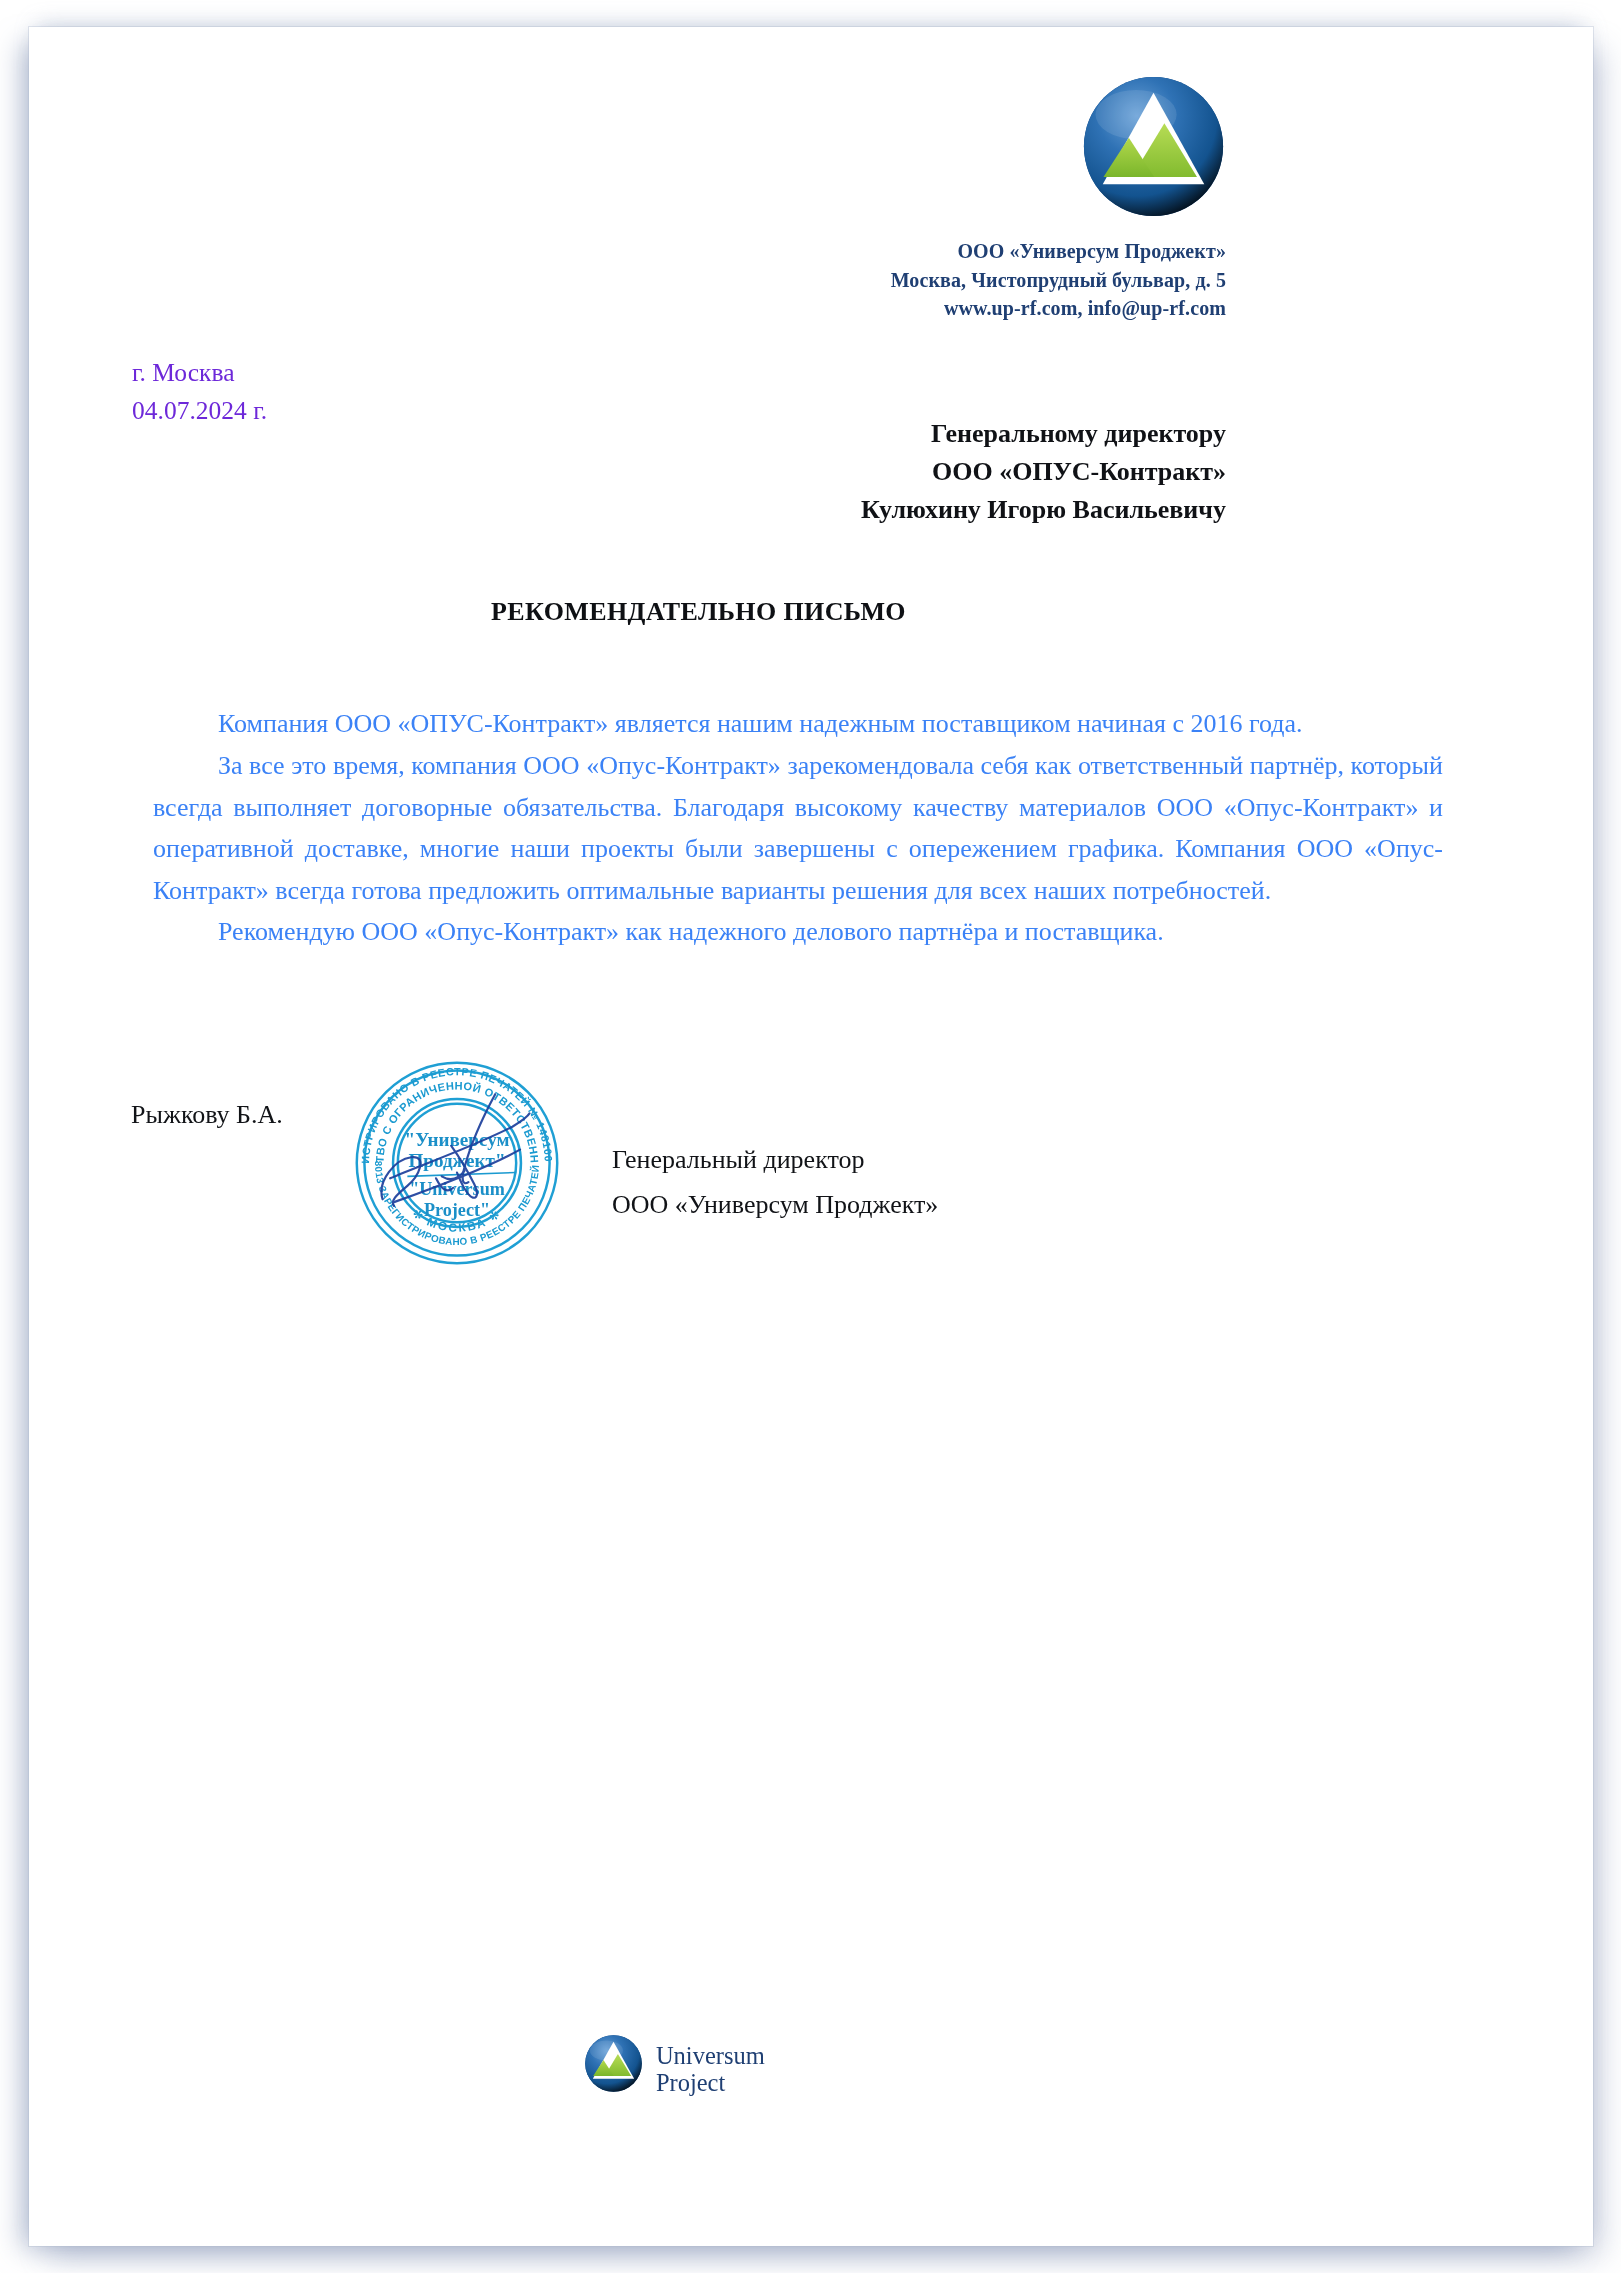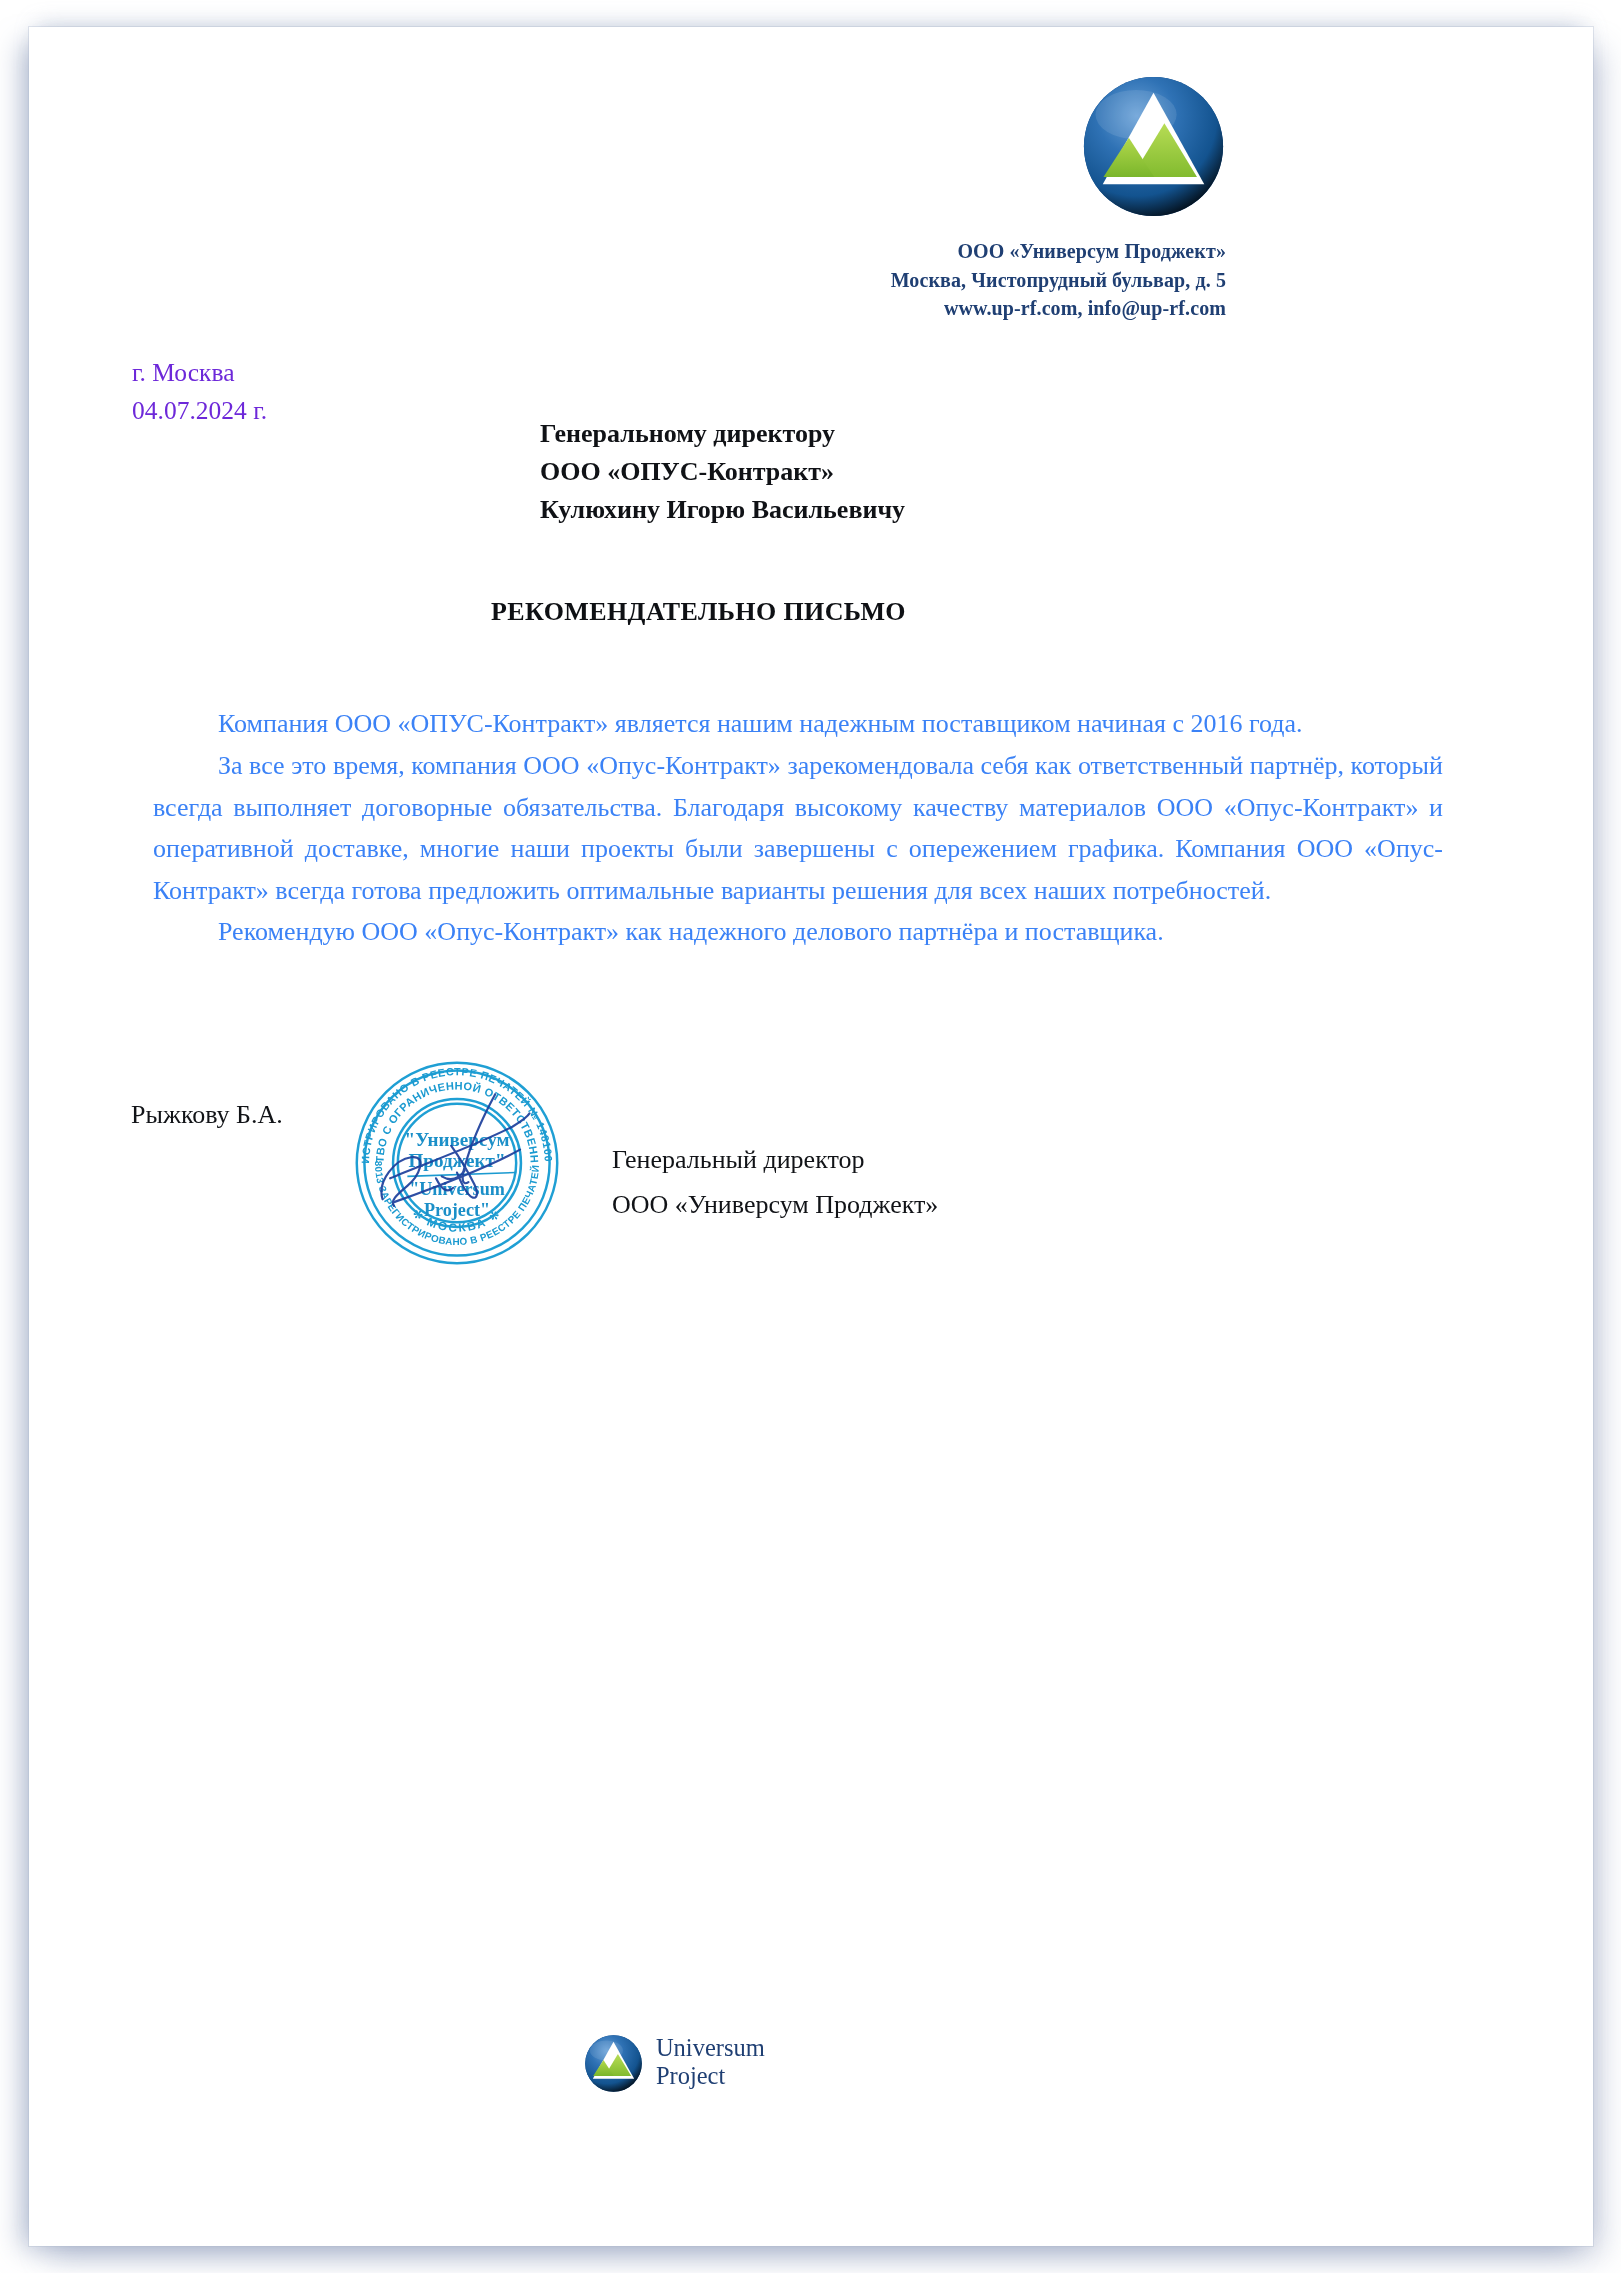--- a/index.html
+++ b/index.html
@@ -69,21 +69,21 @@
     line-height: 1.47;
     color: #6d28d9;
   }
 
   
   .addressee {
     position: absolute;
     right: 94px;
     top: 388px;
     width: 686px;
-    text-align: left;
+    text-align: right;
     font-weight: bold;
     font-size: 26px;
     line-height: 1.45;
     color: #101216;
   }
 
   
   .doc-title {
     position: absolute;
     left: 0;
@@ -142,21 +142,21 @@
   .stamp svg { display:block; width:210px; height:210px; }
 
   
   .footer-logo {
     position: absolute;
     left: 0;
     right: 0;
     bottom: 149px;
     display: flex;
     justify-content: center;
-    align-items: flex-start;
+    align-items: flex-end;
     gap: 12.7px;
   }
   .footer-wordmark {
     color: #1f3f73;
     font-family: "Liberation Serif", "DejaVu Serif", serif;
     font-size: 24.5px;
     line-height: 1.14;
     text-align: left;
   }
 </style>

